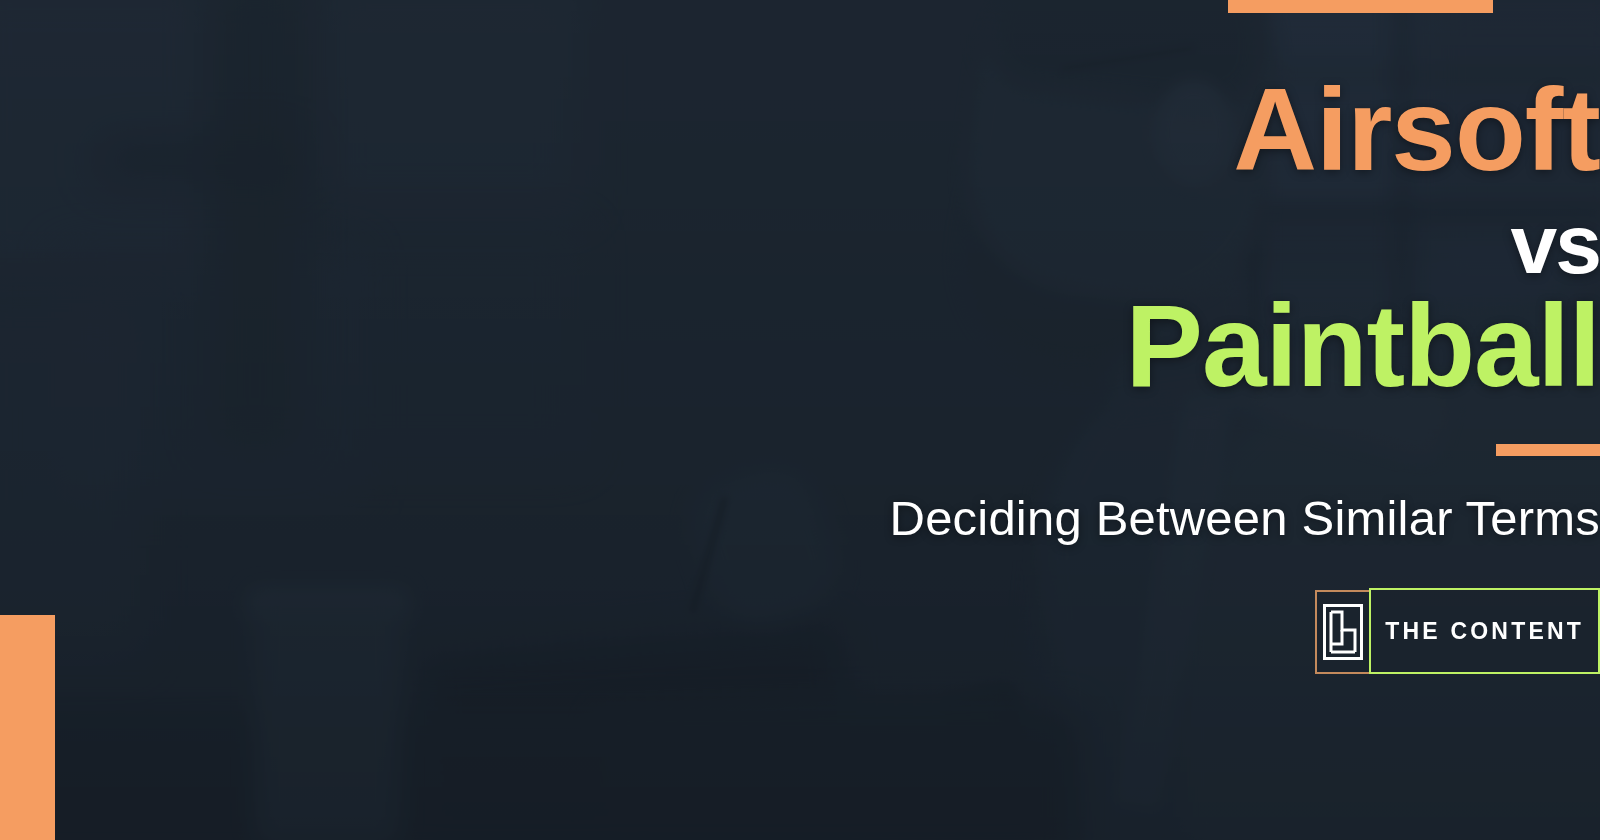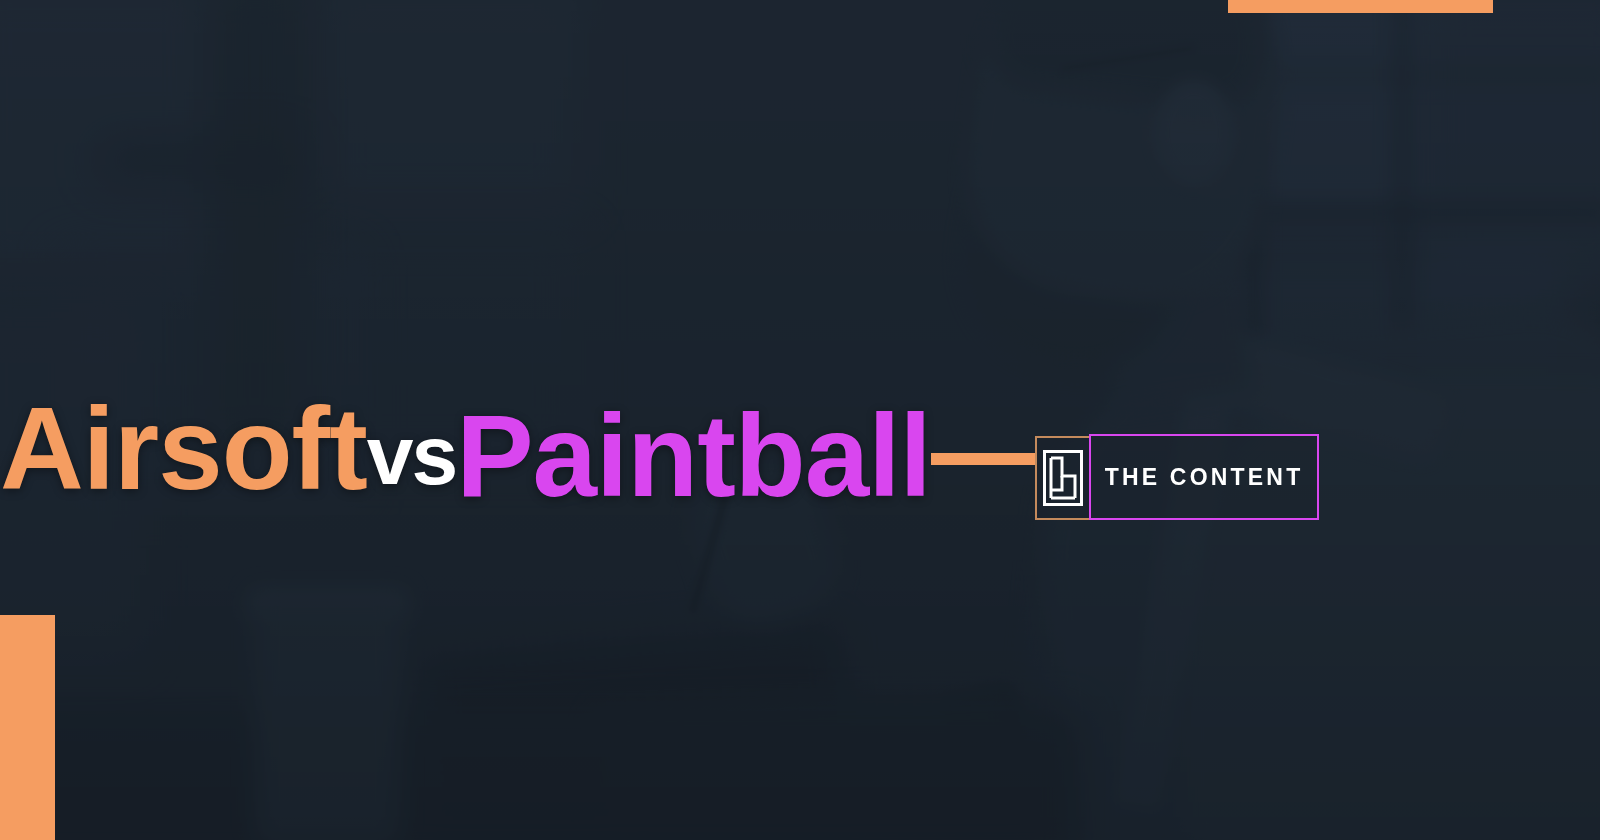--- a/index.html
+++ b/index.html
@@ -155,33 +155,33 @@
     background:#f59d61;
   }
   .accent-bottom-left {
     position:absolute; left:0; top:615px; width:55px; height:225px;
     background:#f59d61;
   }
 
   
   .content {
     position:absolute; inset:0;
-    display:flex; flex-direction:row; align-items:center;
+    display:flex; flex-direction:column; align-items:flex-end;
     padding-top:72px;
   }
   .title-line {
     font-weight:700;
     line-height:1.0;
     letter-spacing:-1px;
     text-shadow:0 2px 10px rgba(0,0,0,.40);
     white-space:nowrap;
   }
   .t-airsoft   { font-size:116px; color:#f59d61; margin-bottom:14px; }
   .t-vs        { font-size:84px;  color:#ffffff; margin-bottom:2px; letter-spacing:-2px; }
-  .t-paintball { font-size:116px; color:#d946ef; }
+  .t-paintball { font-size:116px; color:#bef264; }
 
   .divider {
     width:104px; height:12px;
     background:#f59d61;
     margin-top:40px;
     margin-bottom:34px;
   }
 
   .subtitle {
     font-size:49px;
@@ -201,21 +201,21 @@
   .logo-mark {
     width:56px; height:84px;
     border:2px solid #c48a5c;
     display:flex; align-items:center; justify-content:center;
     background:rgba(25,34,44,.30);
   }
   .logo-mark svg { display:block; }
   .logo-words { display:flex; flex-direction:column; margin-left:-2px; }
   .logo-word {
     flex:1;
-    border:2px solid #d946ef;
+    border:2px solid #bef264;
     display:flex; align-items:center; justify-content:center;
     color:#ffffff;
     font-size:23px;
     font-weight:700;
     background:rgba(25,34,44,.30);
     padding:0 14px;
     white-space:nowrap;
   }
   .logo-word:last-child { margin-top:-2px; }
   .lw-top    { letter-spacing:3.2px; }
@@ -281,20 +281,21 @@
   <div class="content">
 
     <div class="title-line t-airsoft">Airsoft</div>
 
     <div class="title-line t-vs">vs</div>
 
     <div class="title-line t-paintball">Paintball</div>
 
     <div class="divider"></div>
 
+    <div class="subtitle">Deciding Between Similar Terms</div>
 
     <div class="logo">
       <div class="logo-mark">
         <svg width="42" height="58" viewBox="0 0 42 58" aria-hidden="true">
           <g fill="none" stroke="#ffffff" stroke-width="3">
             <rect x="2.5" y="2.5" width="37" height="53"></rect>
             <path d="M9 9 v40"></path>
             <path d="M9 9 h11 v18 h13 v22"></path>
             <path d="M20 27 v14 h-11"></path>
             <path d="M9 49 h24"></path>

